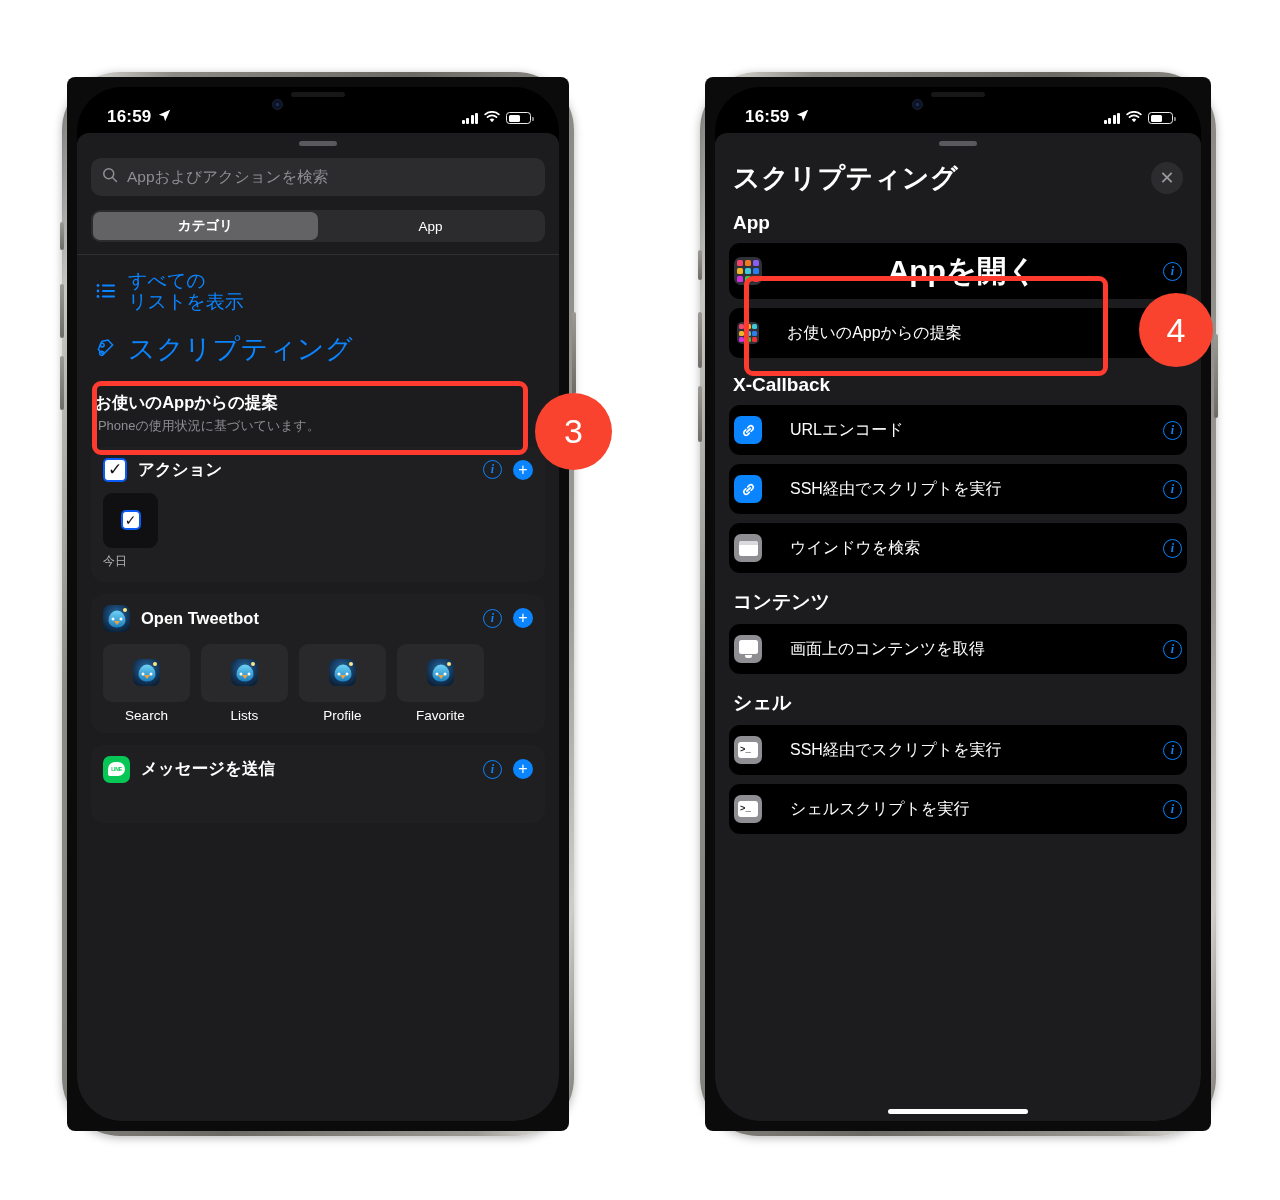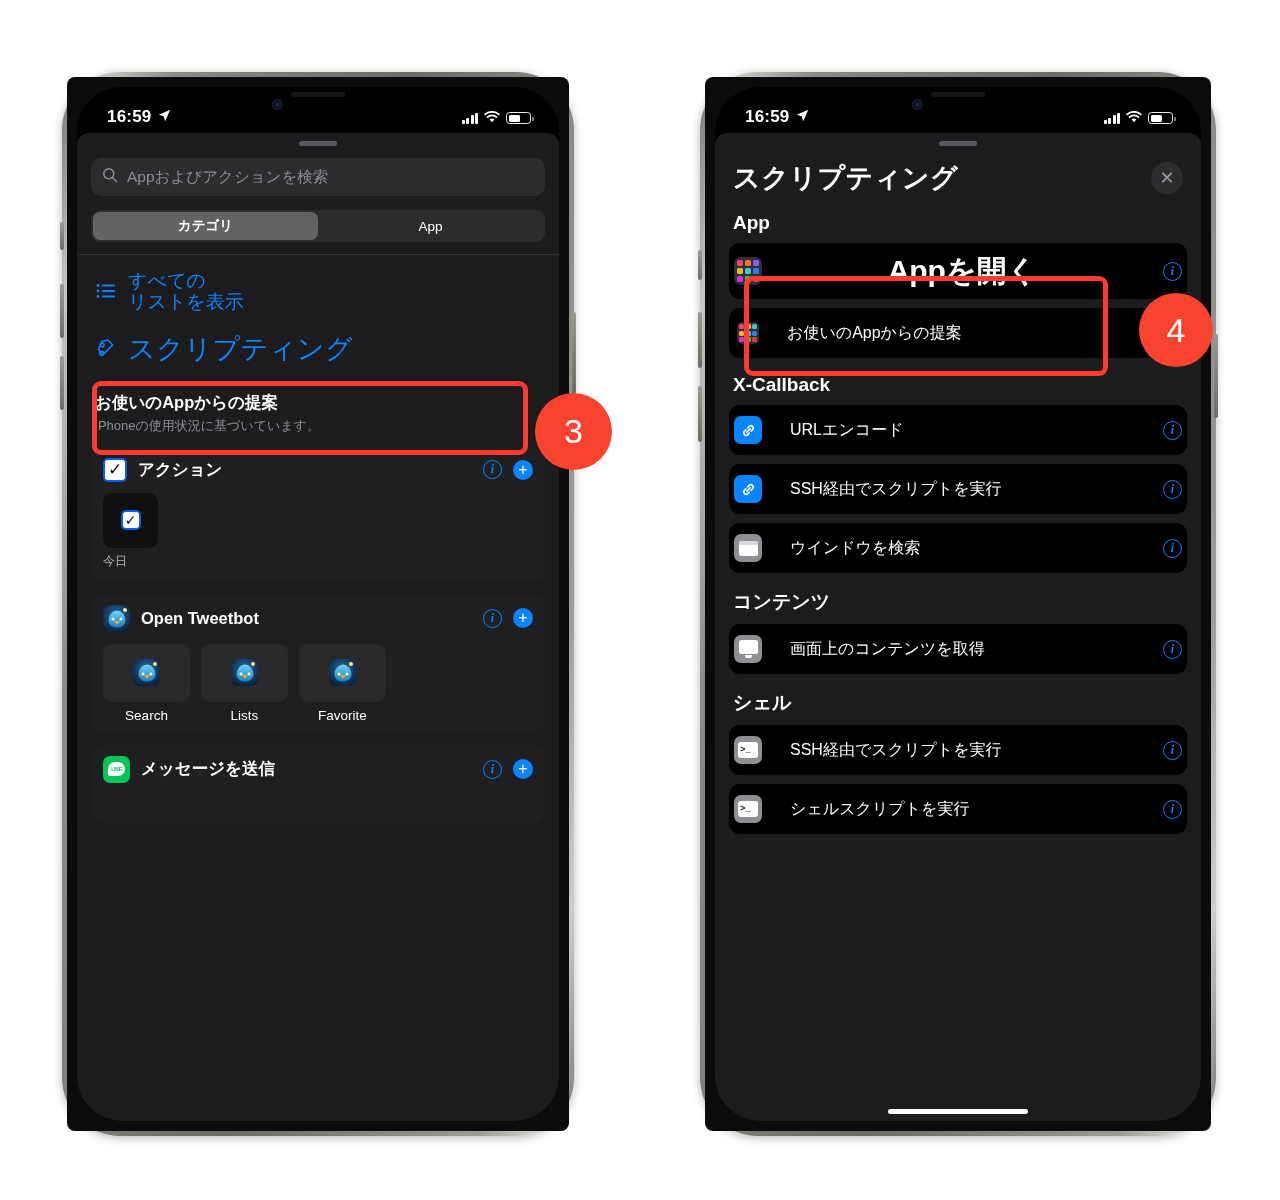--- a/index.html
+++ b/index.html
@@ -419,20 +419,30 @@
                 <div class="tb-cap">Lists</div>
               </div>
               <div class="tb-item">
                 <div class="tb-tile">
                   <span class="appicon">
                       <span class="bird"></span>
                       <span class="beak"></span>
                       <span class="dot"></span>
                     </span>
                 </div>
+                <div class="tb-cap">Profile</div>
+              </div>
+              <div class="tb-item">
+                <div class="tb-tile">
+                  <span class="appicon">
+                      <span class="bird"></span>
+                      <span class="beak"></span>
+                      <span class="dot"></span>
+                    </span>
+                </div>
                 <div class="tb-cap">Favorite</div>
               </div>
             </div>
           </div>
 
           <div class="card" style="padding-bottom:40px;">
             <div class="card-head">
               <span class="lineicon">
                   <span class="bub">LINE</span>
                 </span>

